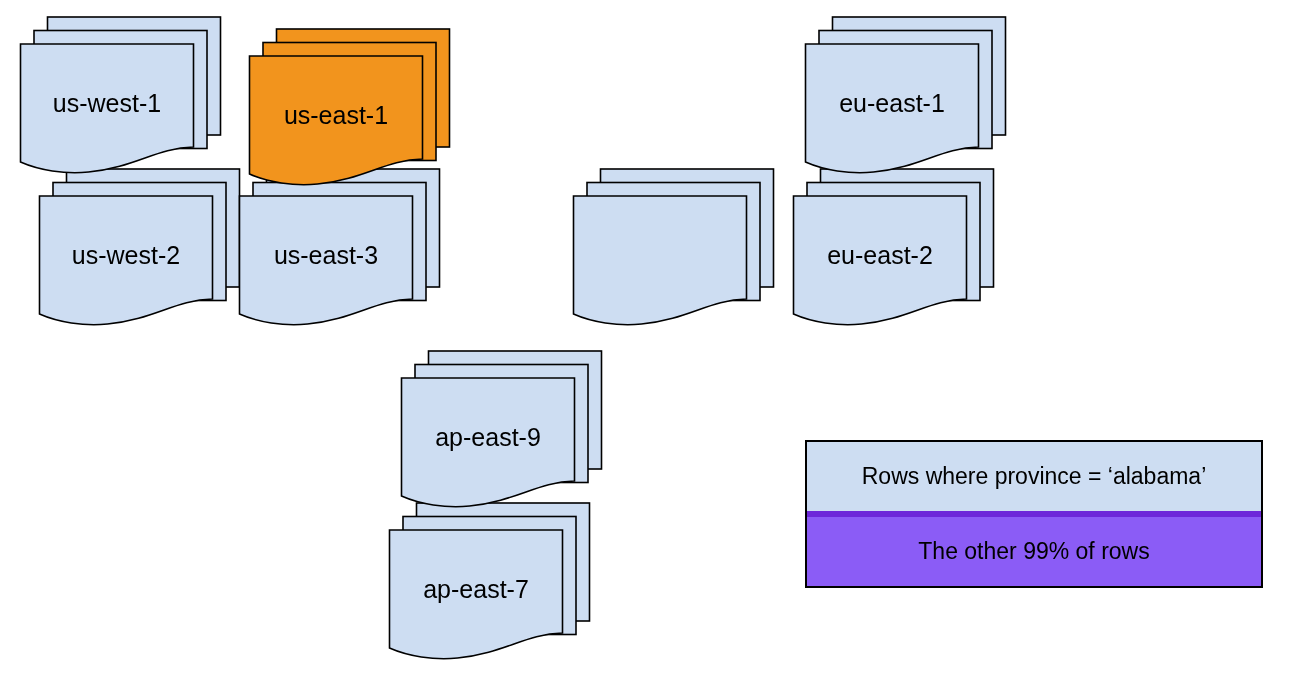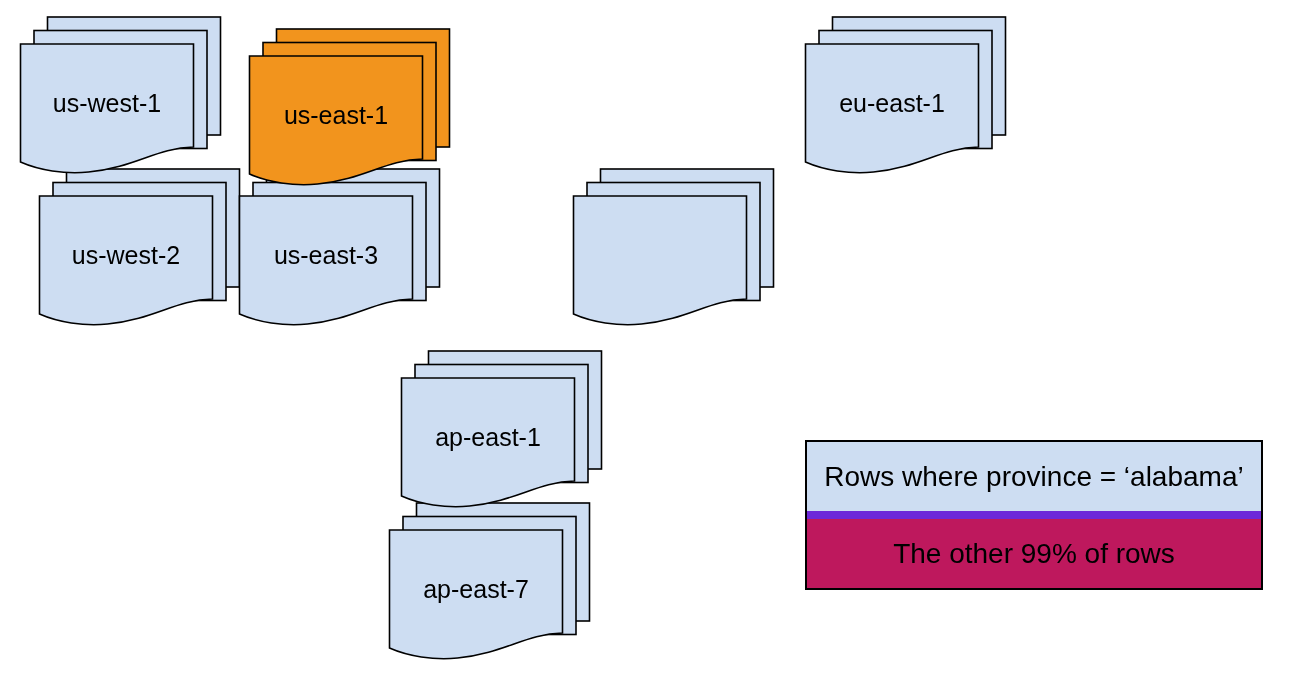--- a/index.html
+++ b/index.html
@@ -70,25 +70,25 @@
     width: 458px;
     border: 2px solid #000000;
     box-sizing: border-box;
     z-index: 2;
   }
   .legend-row {
     height: 69px;
     display: flex;
     align-items: center;
     justify-content: center;
-    font-size: 28px;
+    font-size: 23px;
     white-space: nowrap;
   }
   .legend-row.default { background: #cdddf2; }
-  .legend-row.highlight { background: #be185d; border-top: 8px solid #6d28d9; }
+  .legend-row.highlight { background: #8b5cf6; border-top: 6px solid #6d28d9; }
   .defs-holder {
     position: absolute;
     width: 0;
     height: 0;
     overflow: hidden;
   }
 </style>
 </head>
 <body>
 
@@ -142,26 +142,32 @@
       </svg>
     <div class="stack-label">us-east-3</div>
   </div>
 
   <div class="stack pos-eu-west-2">
     <svg class="sheets">
         <use href="#doc-stack-shape"></use>
       </svg>
   </div>
 
+  <div class="stack pos-eu-east-2">
+    <svg class="sheets">
+        <use href="#doc-stack-shape"></use>
+      </svg>
+    <div class="stack-label">eu-east-2</div>
+  </div>
 
   <div class="stack pos-ap-east-1">
     <svg class="sheets">
         <use href="#doc-stack-shape"></use>
       </svg>
-    <div class="stack-label">ap-east-1</div>
+    <div class="stack-label">ap-east-9</div>
   </div>
 
   <div class="stack pos-ap-east-2">
     <svg class="sheets">
         <use href="#doc-stack-shape"></use>
       </svg>
     <div class="stack-label">ap-east-7</div>
   </div>
 
   <div class="legend">

